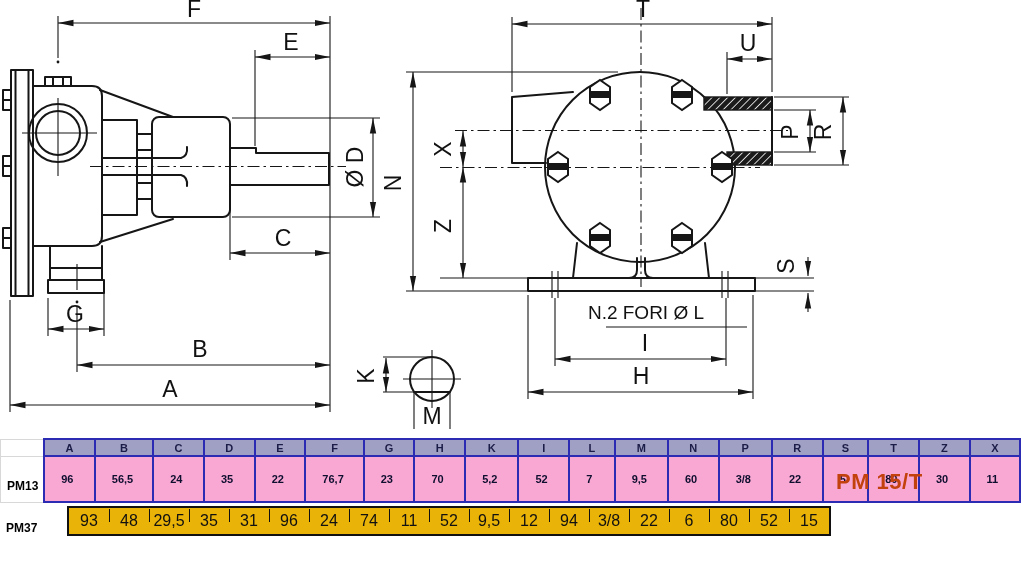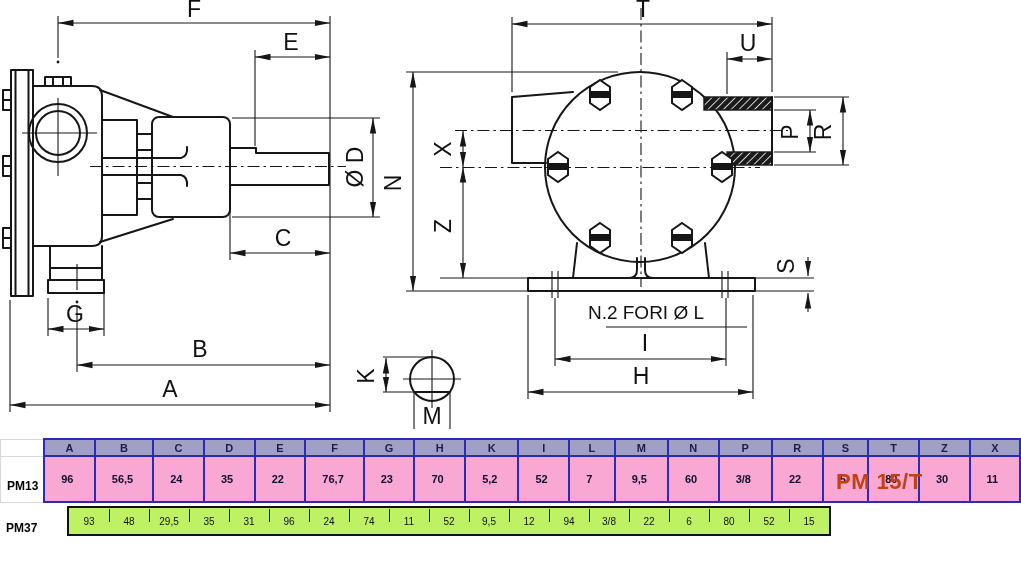--- a/index.html
+++ b/index.html
@@ -23,21 +23,21 @@
   .corner{width:61px;background:#fff;border:1px solid #d8d8d8;}
   .rowlabel{width:61px;background:#fff;border:1px solid #d8d8d8;color:#000;
             font-size:12px;font-weight:bold;text-align:left;padding:14px 0 0 6px;}
   .bluetable th.hdr{width:40px;background:#9fa0c3;border:2px solid #2b2bb4;
             color:#1c1c48;font-size:11px;font-weight:bold;text-align:center;padding:0;}
   .bluetable td.val{width:40px;background:#f9a8d4;border:2px solid #2b2bb4;
             color:#0e0e2e;font-size:11px;font-weight:bold;text-align:left;padding:16px;}
   .pm37table{margin-top:3px;border-radius:6px;}
   .pm37table tr{height:21px;}
   .pm37table .rowlabel{border:none;font-size:12px;}
-  .pm37table td.val{width:40px;background-color:#bef264;color:#111;font-size:10px;
+  .pm37table td.val{width:40px;background-color:#eab308;color:#111;font-size:16px;
             text-align:center;padding:0;border-top:2px solid #111;border-bottom:2px solid #111;
             background-image:linear-gradient(#111,#111);background-repeat:no-repeat;
             background-size:1px 13px;background-position:left 1px;}
   .pm37table td.val.first{background-image:none;border-left:2px solid #111;}
   .pm37table td.val.last{border-right:2px solid #111;}
   .sidelabel{position:absolute;left:836px;top:469px;font-size:22px;font-weight:bold;
             color:#c2410c;letter-spacing:.5px;}
 </style>
 </head>
 <body>

